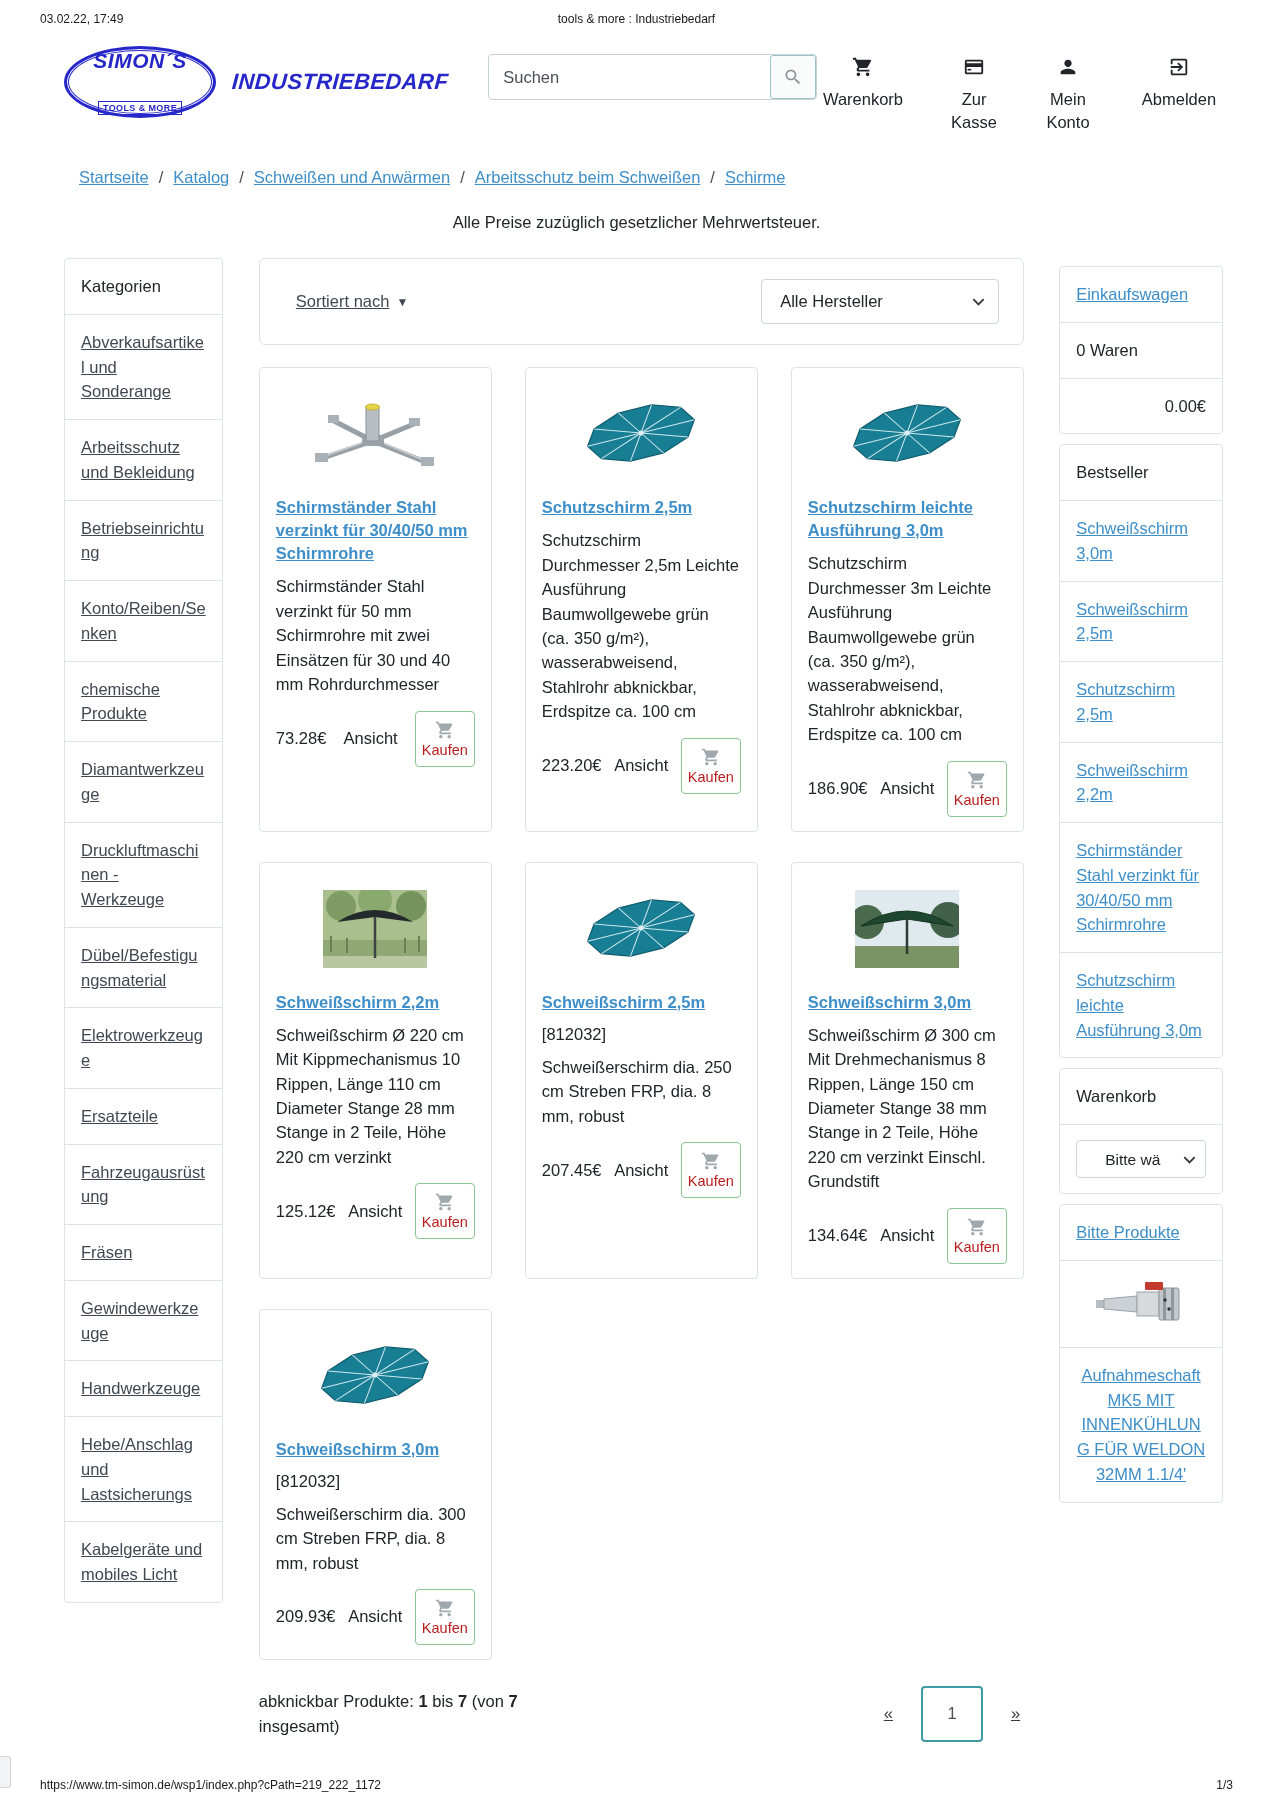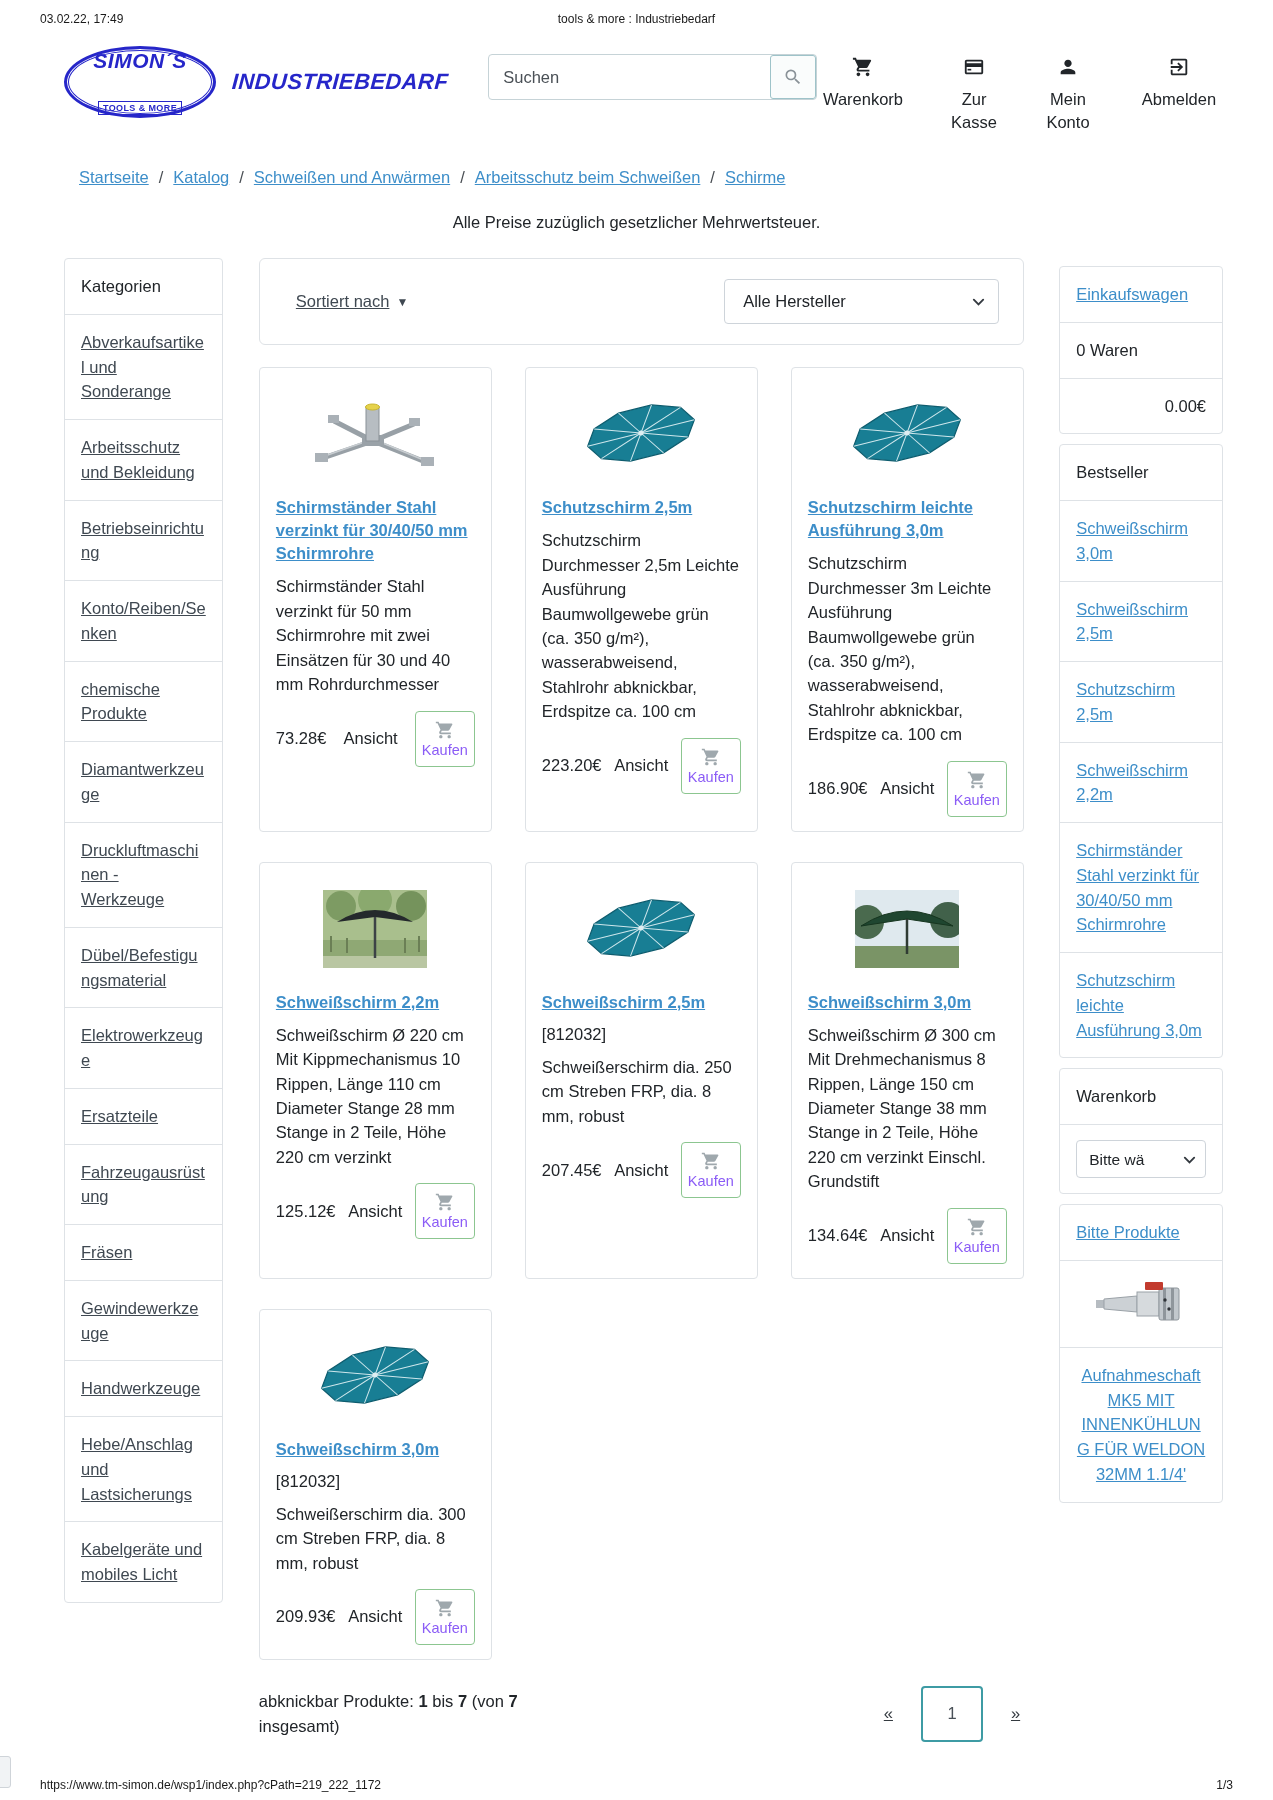--- a/index.html
+++ b/index.html
@@ -63,21 +63,21 @@
   .cat-link { display:block; color:#3f4851; text-decoration:underline; cursor:pointer;
     overflow-wrap:anywhere; }
 
   .main { width:766px; margin-left:36px; }
   .toolbar { border:1px solid #dee2e6; border-radius:6px; padding:20px 24px;
     display:flex; align-items:center; justify-content:space-between; background:#fff; }
   .sort { font-size:16.5px; color:#3f4851; cursor:pointer; display:flex; align-items:center; gap:7px;
     background:none; border:none; padding:8px 12px; }
   .sort .lbl { text-decoration:underline; }
   .sort .caret { font-size:12px; color:#3f4851; }
-  .select { width:275px; height:45px; border:1px solid #ced4da; border-radius:4px; background:#fff;
+  .select { width:238px; height:45px; border:1px solid #ced4da; border-radius:4px; background:#fff;
     display:flex; align-items:center; justify-content:space-between; padding:0 12px 0 18px;
     font-size:16.5px; cursor:pointer; color:#212529; }
   .select svg, .mini-select svg { width:15px; height:15px; color:#343a40; flex:none; }
 
   
   .grid { display:flex; flex-wrap:wrap; column-gap:33px; row-gap:30px; margin-top:22px; }
   .card { width:233px; border:1px solid #dee2e6; border-radius:4px; background:#fff;
     padding:6px 16px 14px; }
   .thumb { height:120px; display:flex; align-items:center; justify-content:center; cursor:pointer; }
   .p-title { display:inline-block; margin-top:2px; color:#3d8ec9; font-weight:bold;
@@ -85,40 +85,40 @@
   .p-sku { font-size:16.5px; margin-top:9px; line-height:1.4; }
   .p-sku:empty { display:none; }
   .p-desc { margin-top:9px; font-size:16.5px; line-height:1.48; }
   .price-row { margin-top:14px; display:flex; align-items:center; justify-content:space-between; }
   .price { font-size:16.5px; }
   .view-btn { background:none; border:none; font-size:16.5px; color:#212529; cursor:pointer; padding:6px 4px; }
   .buy-btn { width:60px; height:56px; background:#fff; border:1px solid #8cc690; border-radius:4px;
     display:flex; flex-direction:column; align-items:center; justify-content:center; gap:2px;
     cursor:pointer; }
   .buy-btn svg { width:20px; height:20px; color:#9fa8ad; }
-  .buy-btn .buy-lbl { font-size:14.5px; color:#8b5cf6; }
+  .buy-btn .buy-lbl { font-size:14.5px; color:#b91c1c; }
 
   
   .results-row { margin-top:26px; display:flex; justify-content:space-between; align-items:center; }
   .results { width:300px; font-size:16.5px; line-height:1.5; }
   .pagination { display:flex; align-items:center; gap:28px; margin-right:4px; }
   .pg-link { font-size:16.5px; color:#343a40; text-decoration:underline; cursor:pointer;
     background:none; border:none; }
   .pg-current { width:62px; height:56px; border:2px solid #3e9ba4; border-radius:4px;
     display:flex; align-items:center; justify-content:center; font-size:16.5px; color:#495057; }
 
   
   .right { width:164px; margin-left:35px; margin-top:8px; }
   .box { border:1px solid #dee2e6; border-radius:4px; background:#fff; margin-bottom:10px; }
   .box .cell { padding:15px 16px; border-top:1px solid #dee2e6; font-size:16.5px; line-height:1.5; }
   .box .cell:first-child { border-top:none; }
   .rlink { display:block; color:#3d8ec9; text-decoration:underline; cursor:pointer; overflow-wrap:anywhere; }
   .cart-total { text-align:right; }
   .mini-select { width:100%; height:38px; border:1px solid #ced4da; border-radius:4px; background:#fff;
-    display:flex; align-items:center; justify-content:space-between; padding:0 8px 0 12px;
+    display:flex; align-items:center; justify-content:space-between; padding:0 8px 0 28px;
     font-size:15.5px; cursor:pointer; color:#212529;text-align:center; }
   .np-img-cell { display:flex; justify-content:center; padding:28px 8px 20px; }
   .np-link { text-align:center; }
 </style>
 </head>
 <body>
 
 <div class="print-head">
   <span class="ts">03.02.22, 17:49</span>
   <span class="dt">tools &amp; more : Industriebedarf</span>

